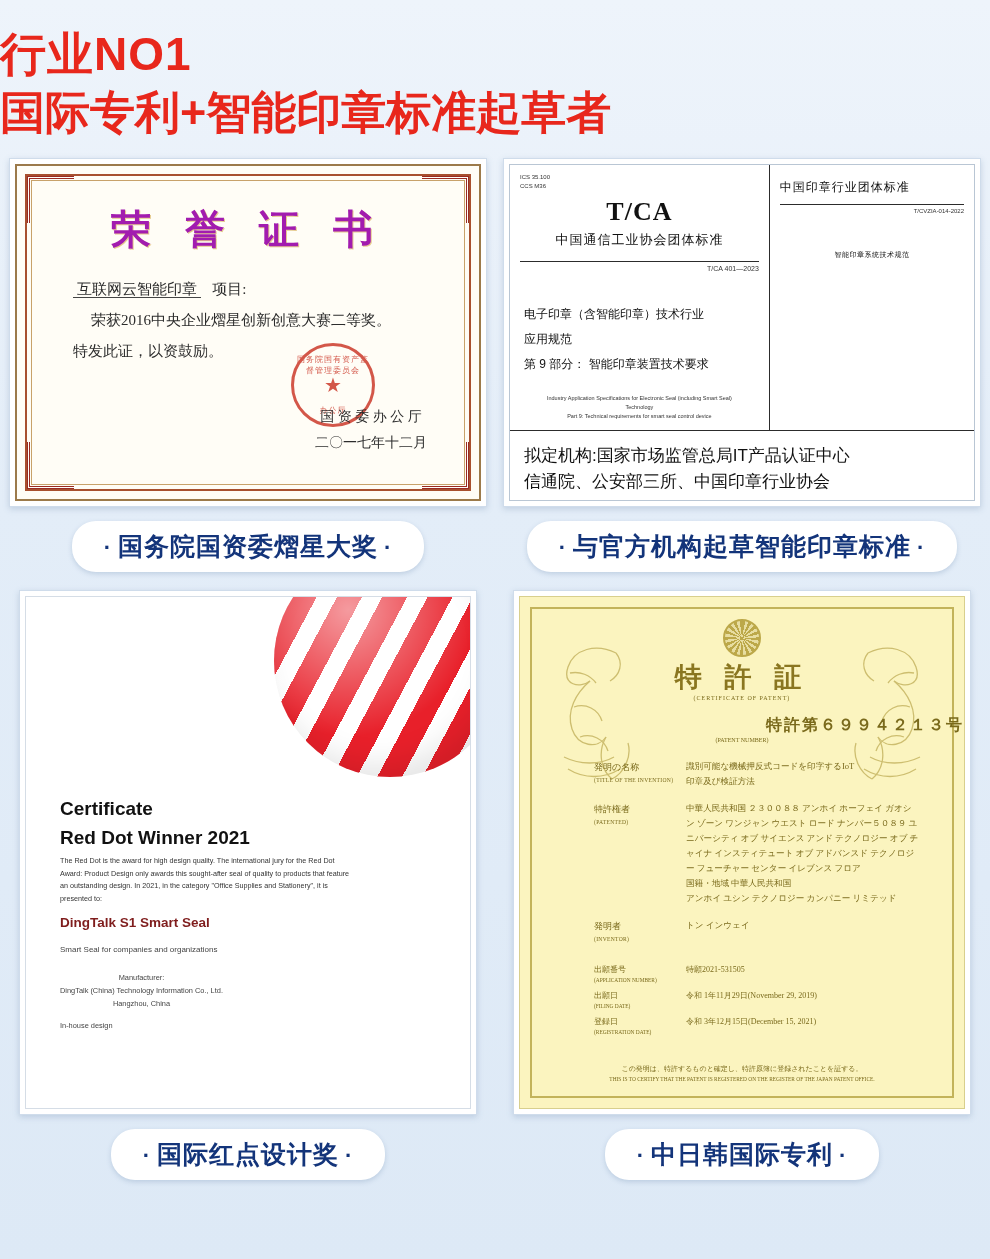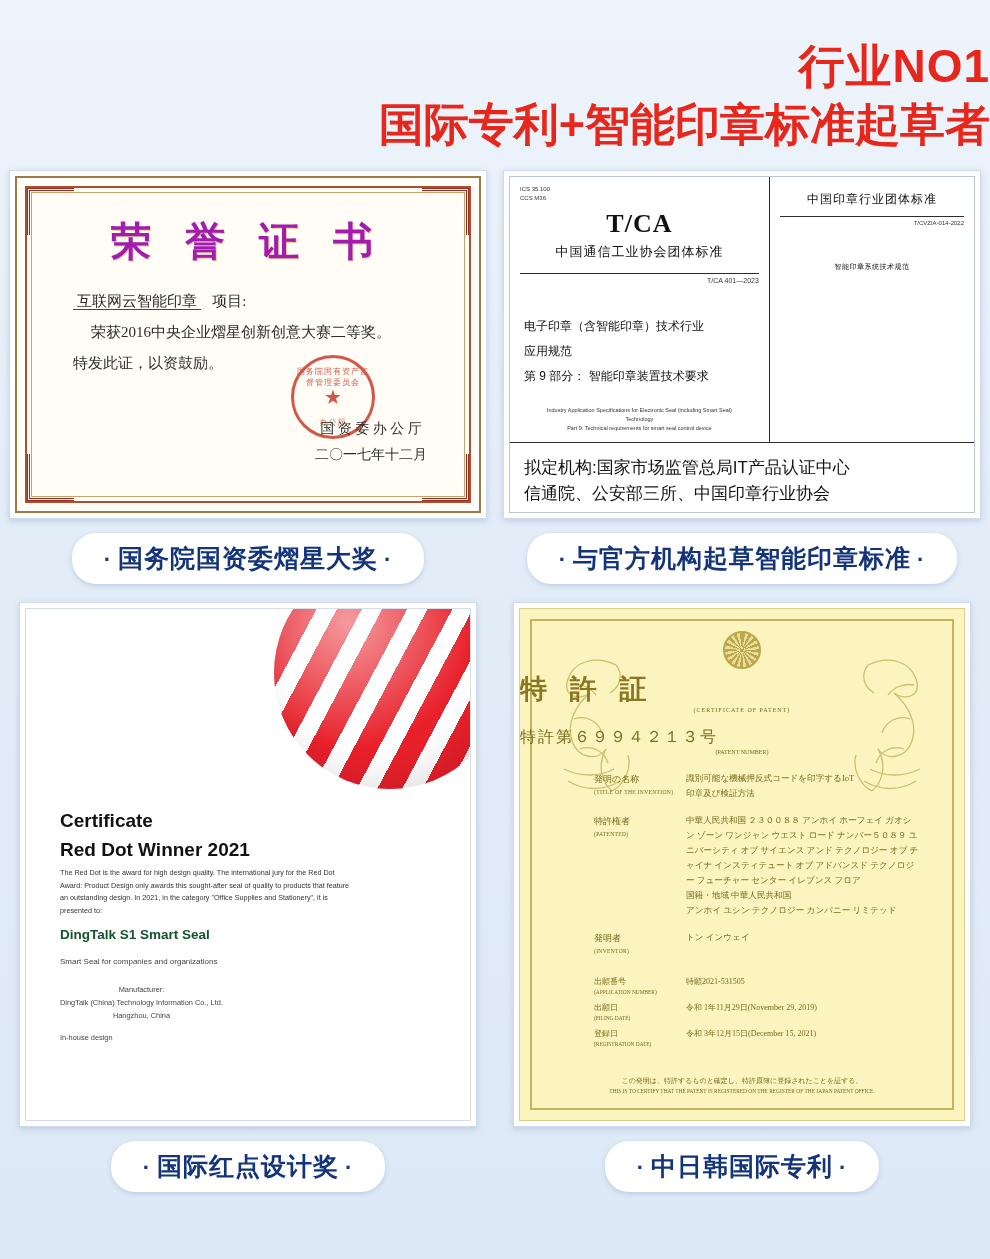--- a/index.html
+++ b/index.html
@@ -10,22 +10,22 @@
     width: 990px;
     height: 1259px;
     font-family: "Liberation Sans", sans-serif;
     background: linear-gradient(180deg, #eef4fb 0%, #e3edf8 40%, #dde9f6 100%);
     overflow: hidden;
     position: relative;
   }
 
   
   .header {
-    text-align: right;
-    padding-top: 38px;
+    text-align: left;
+    padding-top: 26px;
   }
   .header .line1 {
     color: #e8271c;
     font-size: 46px;
     font-weight: bold;
     letter-spacing: 1px;
     line-height: 1.25;
   }
   .header .line2 {
     color: #e8271c;
@@ -231,21 +231,21 @@
     padding-left: 4px;
   }
   .tca-en {
     margin-top: 16px;
     font-size: 5.5px;
     color: #333;
     line-height: 1.7;
     text-align: center;
   }
   .tca-right-title {
-    text-align: center;
+    text-align: left;
     font-size: 12px;
     color: #111;
     letter-spacing: 1px;
   }
   .tca-right-rule {
     border-bottom: 1px solid #2c2c2c;
     margin: 8px 0 0 0;
   }
   .tca-right-code {
     text-align: right;
@@ -311,21 +311,21 @@
     font-size: 7.2px;
     color: #333;
     line-height: 1.75;
   }
   .rd-product {
     position: absolute;
     left: 34px;
     top: 318px;
     font-size: 13.5px;
     font-weight: bold;
-    color: #14532d;
+    color: #7f1d1d;
   }
   .rd-cat {
     position: absolute;
     left: 34px;
     top: 348px;
     font-size: 8px;
     color: #444;
   }
   .rd-maker {
     position: absolute;
@@ -372,39 +372,41 @@
     position: absolute;
     top: 40px;
     width: 120px; height: 150px;
     opacity: .55;
   }
   .jp .phoenix.l { left: 26px; }
   .jp .phoenix.r { right: 26px; }
   .jp-title {
     position: absolute;
     top: 62px; left: 0; right: 0;
+    text-align: center;
     font-size: 27px;
     font-weight: bold;
     letter-spacing: 8px;
     color: #8a7620;
   }
   .jp-title-en {
     position: absolute;
     top: 98px; left: 0; right: 0;
     text-align: center;
     font-size: 6px;
     letter-spacing: 1px;
   }
   .jp-num {
     position: absolute;
     top: 118px; left: 0; right: 0;
-    text-align: left;
+    text-align: right;
     font-size: 16px;
     letter-spacing: 2px;
-    font-weight: normal;
+    font-weight: bold;
+    padding-left: 15px;
   }
   .jp-num-en {
     position: absolute;
     top: 140px; left: 0; right: 0;
     text-align: center;
     font-size: 6px;
   }
   .jp-rows {
     position: absolute;
     top: 162px;

